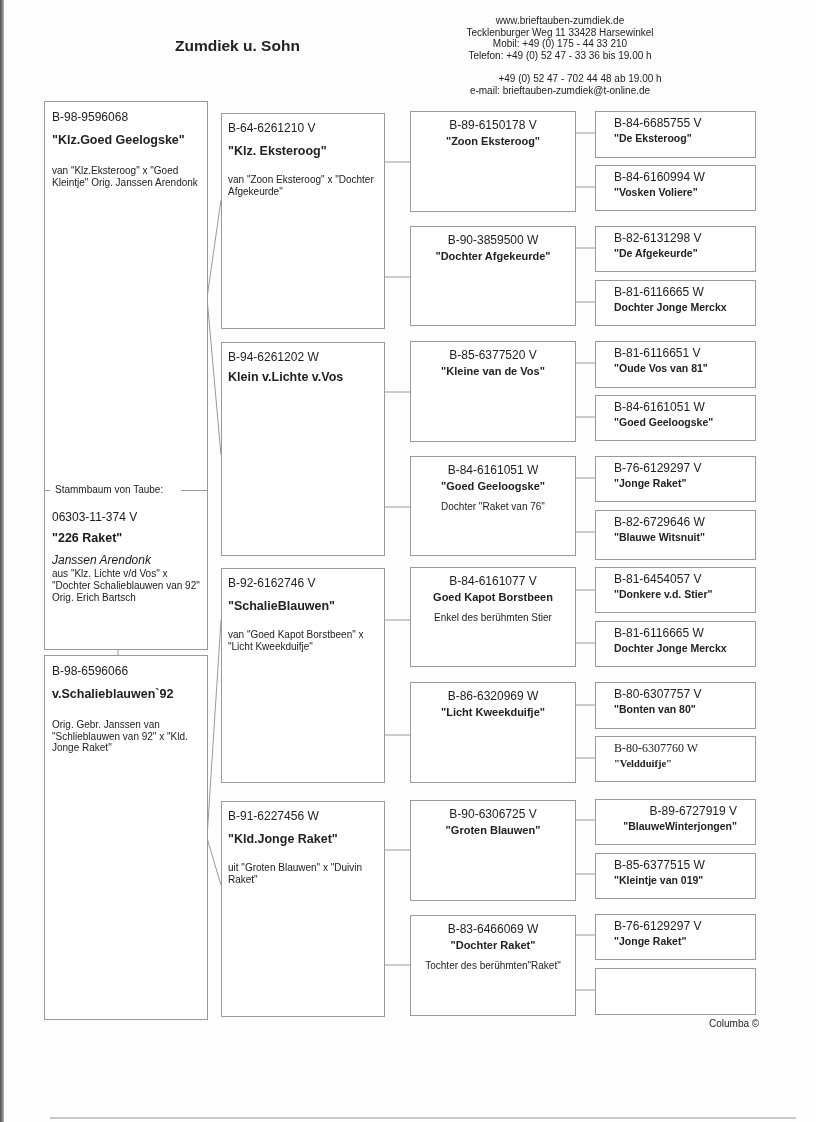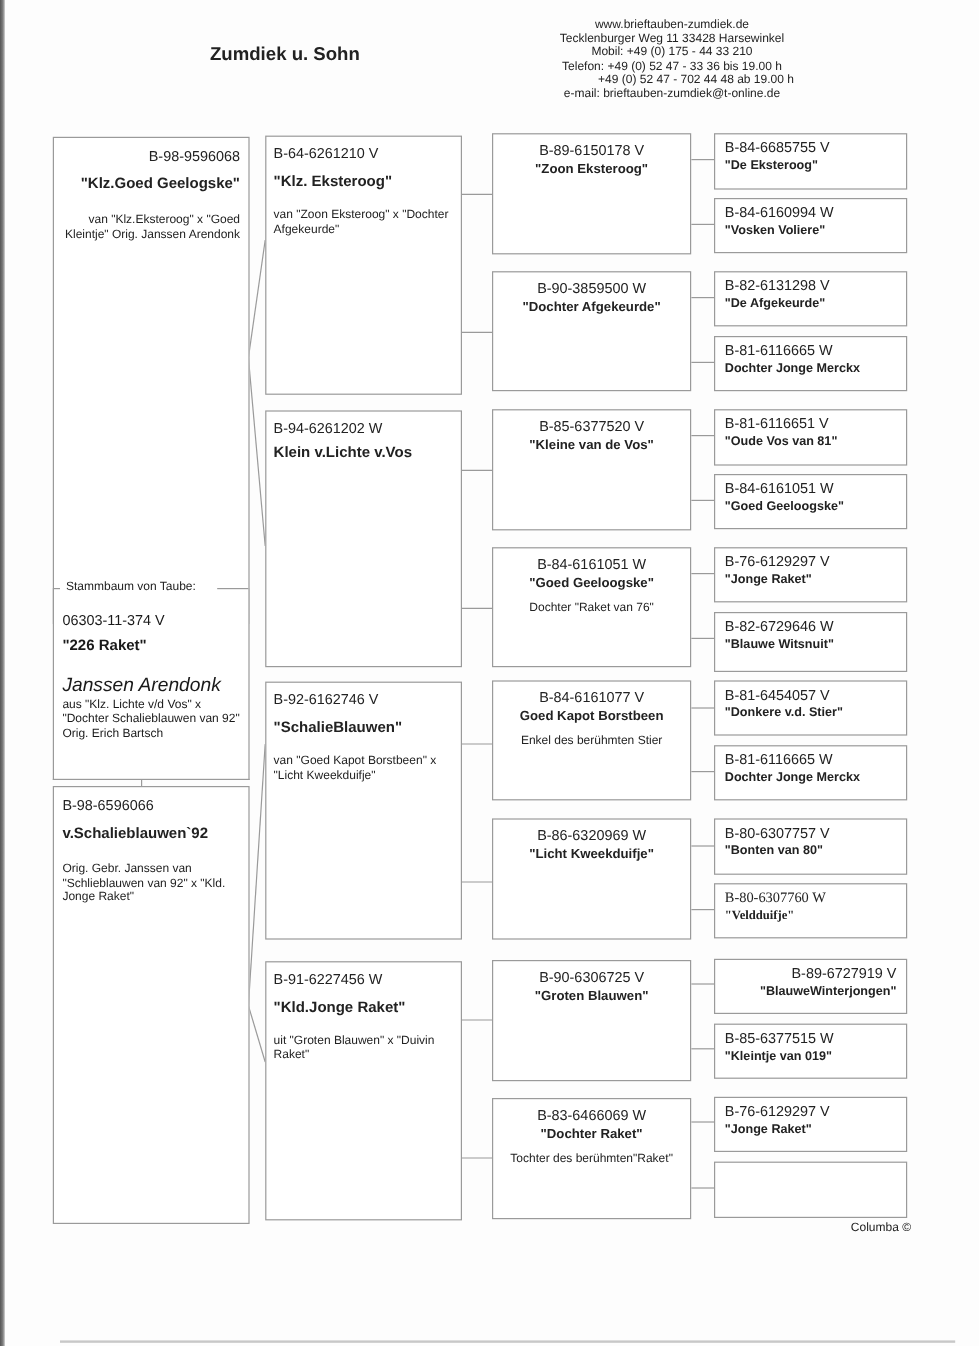--- a/index.html
+++ b/index.html
@@ -19,21 +19,21 @@
   }
   .title {
     position: absolute; left: 175px; top: 37px;
     font-size: 15.5px; font-weight: bold; color: #222;
   }
   .contact {
     position: absolute; left: 440px; top: 15px; width: 240px;
     font-size: 10px; line-height: 11.6px; text-align: center; color: #222;
   }
   .contact div { white-space: nowrap; }
-  .contact .indent { padding-left: 40px; }
+  .contact .indent { padding-left: 40px; margin-top: 12px; }
 
   .box {
     position: absolute; box-sizing: border-box;
     border: 1px solid #9a9a9a; background: #fff;
     font-size: 11px;
   }
   .box .ring { display: block; font-size: 12px; color: #222; }
   .box .name { display: block; font-weight: bold; color: #222; }
   .box .desc { display: block; font-size: 10px; line-height: 11.5px; color: #222; }
 
@@ -44,42 +44,42 @@
   .g1 .desc { margin-top: 18px; }
   
   .g2 { padding: 7px 6px; }
   .g2 .name { font-size: 12.5px; margin-top: 9px; }
   .g2 .desc { margin-top: 16px; }
   
   .g3 { padding: 6px 6px; text-align: center; }
   .g3 .name { font-size: 11px; margin-top: 3px; }
   .g3 .desc { margin-top: 9px; font-size: 10px; }
   
-  .g4 { padding: 4px 8px; }
+  .g4 { padding: 4px 18px; }
   .g4 .name { font-size: 10.5px; margin-top: 2px; }
 
   .stamm {
     position: absolute; left: 44px; top: 490px; width: 164px; height: 160px;
     box-sizing: border-box; border: 1px solid #9a9a9a; border-top: none; background: #fff;
     padding: 20px 7px 0 7px;
   }
   .stamm .legend {
     position: absolute; left: 0; right: 0; top: -6px; height: 12px;
     font-size: 10px; line-height: 12px;
   }
   .stamm .legend::before {
     content: ""; position: absolute; left: 0; width: 5px; top: 6px; border-top: 1px solid #9a9a9a;
   }
   .stamm .legend::after {
     content: ""; position: absolute; right: 0; width: 26px; top: 6px; border-top: 1px solid #9a9a9a;
   }
   .stamm .legend span { position: absolute; left: 10px; color: #222; }
   .stamm .ring { display: block; font-size: 12px; }
   .stamm .name { display: block; font-weight: bold; font-size: 12.5px; margin-top: 7px; }
-  .stamm .italic { margin-top: 18px; display: block; font-style: italic; font-size: 16px; }
+  .stamm .italic { margin-top: 8px; display: block; font-style: italic; font-size: 12px; }
   .stamm .desc { display: block; font-size: 10px; line-height: 11.5px; margin-top: 1px; }
 
   .footer {
     position: absolute; left: 709px; top: 1018px; font-size: 10px; color: #222; text-align: right;
   }
   svg.lines { position: absolute; left: 0; top: 0; width: 816px; height: 1122px; pointer-events: none; }
   svg.lines line { stroke: #9a9a9a; stroke-width: 1; }
 </style>
 </head>
 <body>
@@ -127,21 +127,21 @@
   <line x1="576" y1="590" x2="595" y2="590"></line>
   <line x1="576" y1="643" x2="595" y2="643"></line>
   <line x1="576" y1="705" x2="595" y2="705"></line>
   <line x1="576" y1="758" x2="595" y2="758"></line>
   <line x1="576" y1="820" x2="595" y2="820"></line>
   <line x1="576" y1="874" x2="595" y2="874"></line>
   <line x1="576" y1="935" x2="595" y2="935"></line>
   <line x1="576" y1="990" x2="595" y2="990"></line>
 </svg>
 
-<div class="box g1" style="left:44px;top:114px;width:164px;height:406px;text-align:right;">
+<div class="box g1" style="left:44px;top:101px;width:164px;height:406px;">
   <span class="ring">B-98-9596068</span>
   <span class="name">"Klz.Goed Geelogske"</span>
   <span class="desc">van "Klz.Eksteroog" x "Goed Kleintje" Orig. Janssen Arendonk</span>
 </div>
 
 <div class="stamm">
   <div class="legend">
       <span>Stammbaum von Taube:</span>
     </div>
   <span class="ring">06303-11-374 V</span>

